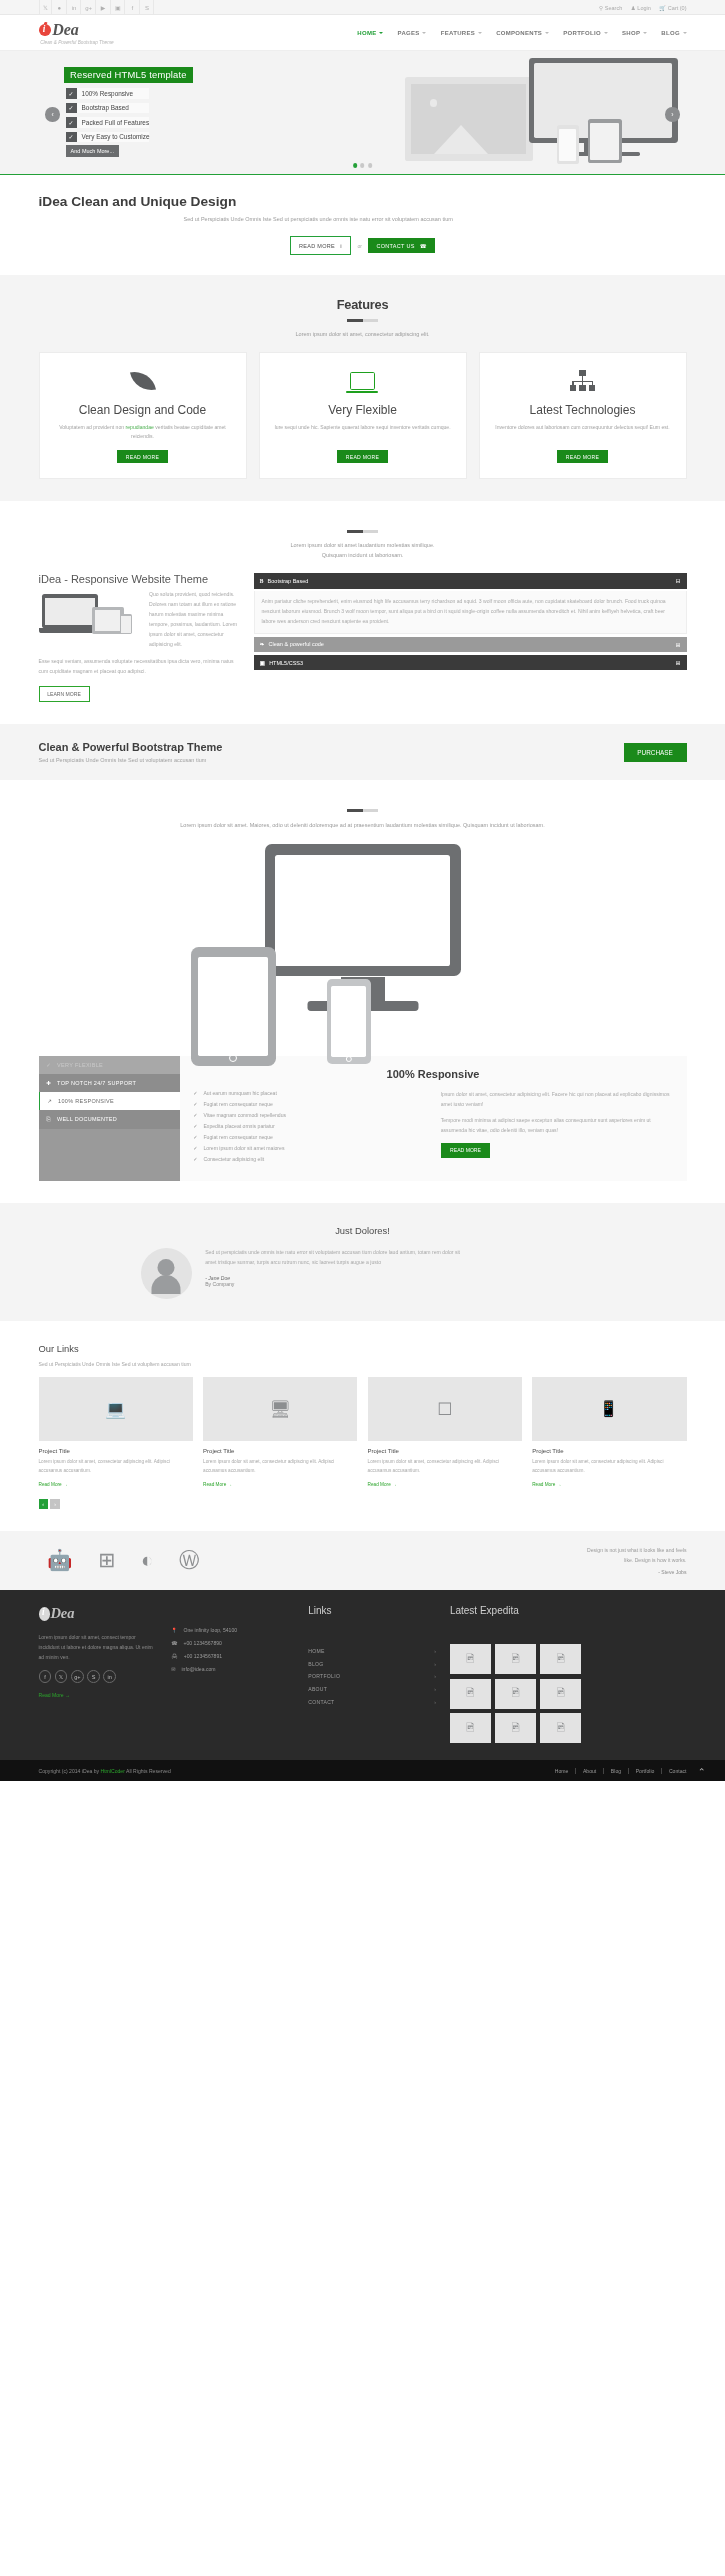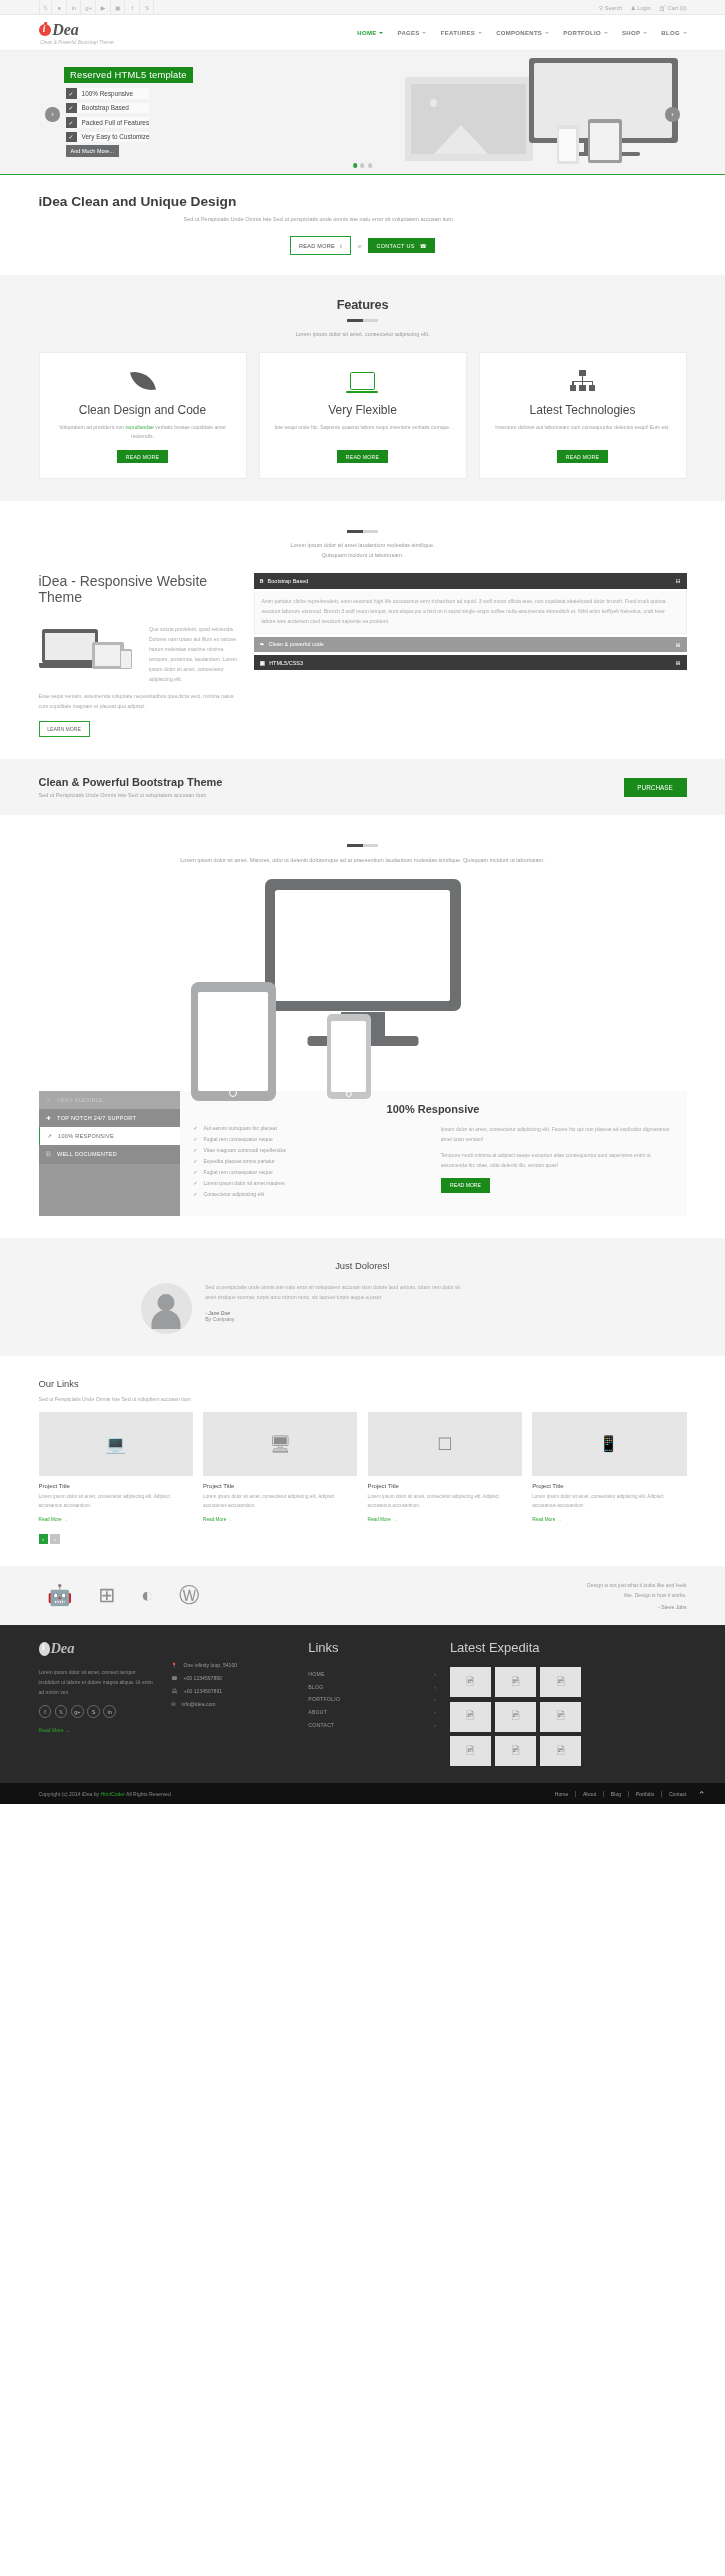--- a/index.html
+++ b/index.html
@@ -136,21 +136,21 @@
   .sitemap .d1 { left: 4.3px; top: 11.5px; width: 1.3px; height: 3.4px; }
   .sitemap .d2 { left: 14px; top: 11.5px; width: 1.3px; height: 3.4px; }
   .sitemap .d3 { left: 23.5px; top: 11.5px; width: 1.3px; height: 3.4px; }
   .sitemap .b1 { left: 1.7px; top: 15px; width: 6.8px; height: 6px; }
   .sitemap .b2 { left: 11px; top: 15px; width: 6.8px; height: 6px; }
   .sitemap .b3 { left: 20.5px; top: 15px; width: 6.8px; height: 6px; }
 
   
   .about-row { display: flex; gap: 15.4px; margin-top: 12px; }
   .about-left { width: 299px; }
-  .about-left h3 { font-size: 14px; color: #555; font-weight: normal; margin-bottom: 20px; }
+  .about-left h3 { font-size: 11px; color: #555; font-weight: normal; margin-bottom: 5px; }
   .about-inner { display: flex; gap: 8.5px; }
   .dev-art { width: 102px; height: 53px; position: relative; flex: none; }
   .dev-lap { position: absolute; left: 3.4px; top: 4.3px; width: 56px; height: 34px; background: #5f6163; border-radius: 2.6px; padding: 3.4px; }
   .dev-lap .s { width: 100%; height: 100%; background: #ececec; }
   .dev-lapbase { position: absolute; left: 0; top: 38px; width: 65px; height: 5.1px; background: #5f6163; border-radius: 0 0 2.6px 2.6px; }
   .dev-tab { position: absolute; left: 53px; top: 17px; width: 32px; height: 27px; background: #b5b7b9; border-radius: 1.7px; padding: 2.6px 3.4px; }
   .dev-tab .s { width: 100%; height: 100%; background: #f0f0f0; }
   .dev-ph { position: absolute; left: 81px; top: 24px; width: 12.8px; height: 20.5px; background: #b5b7b9; border-radius: 1.7px; padding: 1.7px; }
   .dev-ph .s { width: 100%; height: 100%; background: #f0f0f0; }
   .about-p { font-size: 5.1px; color: #a8a8a8; line-height: 1.95; }
@@ -246,21 +246,21 @@
   .f-logo { font-family: "Liberation Serif", serif; font-size: 14.5px; font-style: italic; color: #bdbdbd; font-weight: bold; display: flex; align-items: center; }
   .f-logo .oval { width: 11px; height: 13.7px; background: #d9d9d9; border-radius: 50%; position: relative; margin-right: 0.9px; }
   .f-logo .oval span { position: absolute; left: 3.4px; top: 0px; color: #fff; font-size: 9.4px; }
   .f-about { font-size: 5px; line-height: 2; color: #8d8d8d; margin-top: 9.4px; width: 119px; }
   .f-social { display: flex; gap: 3.4px; margin-top: 8.5px; }
   .f-social i { width: 12.8px; height: 12.8px; border: 0.9px solid #6a6a6a; border-radius: 50%; display: flex; align-items: center; justify-content: center; font-size: 5.5px; color: #bdbdbd; font-style: normal; }
   .f-read { font-size: 5.1px; color: #2ca52c; margin-top: 8.5px; display: inline-block; }
   .f-contact { margin-top: 22px; }
   .f-contact div { display: flex; gap: 6px; font-size: 5.1px; color: #9a9a9a; margin-bottom: 6.8px; align-items: center; }
   .f-col2 { width: 128px; }
-  .f-col h4 { font-size: 13px; color: #cfcfcf; font-weight: normal; margin-bottom: 12px; }
+  .f-col h4 { font-size: 10px; color: #cfcfcf; font-weight: normal; margin-bottom: 28px; }
   .f-link { display: flex; font-size: 5.1px; color: #9a9a9a; padding: 3.4px 0; letter-spacing: 0.3px; }
   .f-link span:last-child { margin-left: auto; color: #7a7a7a; }
   .f-col3 { flex: 1; }
   .f-grid { display: flex; flex-wrap: wrap; gap: 4.3px; width: 132px; }
   .f-thumb { width: 41px; height: 30px; background: #e3e3e3; display: flex; align-items: center; justify-content: center; color: #8c8e90; font-size: 10.2px; }
   .bottombar { background: #111; padding: 7.7px 0; }
   .bottombar .wrap { display: flex; align-items: center; }
   .bottombar .cp { font-size: 5.1px; color: #8a8a8a; }
   .bottombar .cp em { font-style: normal; color: #2ca52c; }
   .bottombar .bl { margin-left: auto; display: flex; gap: 6.8px; font-size: 5.1px; color: #9a9a9a; }

